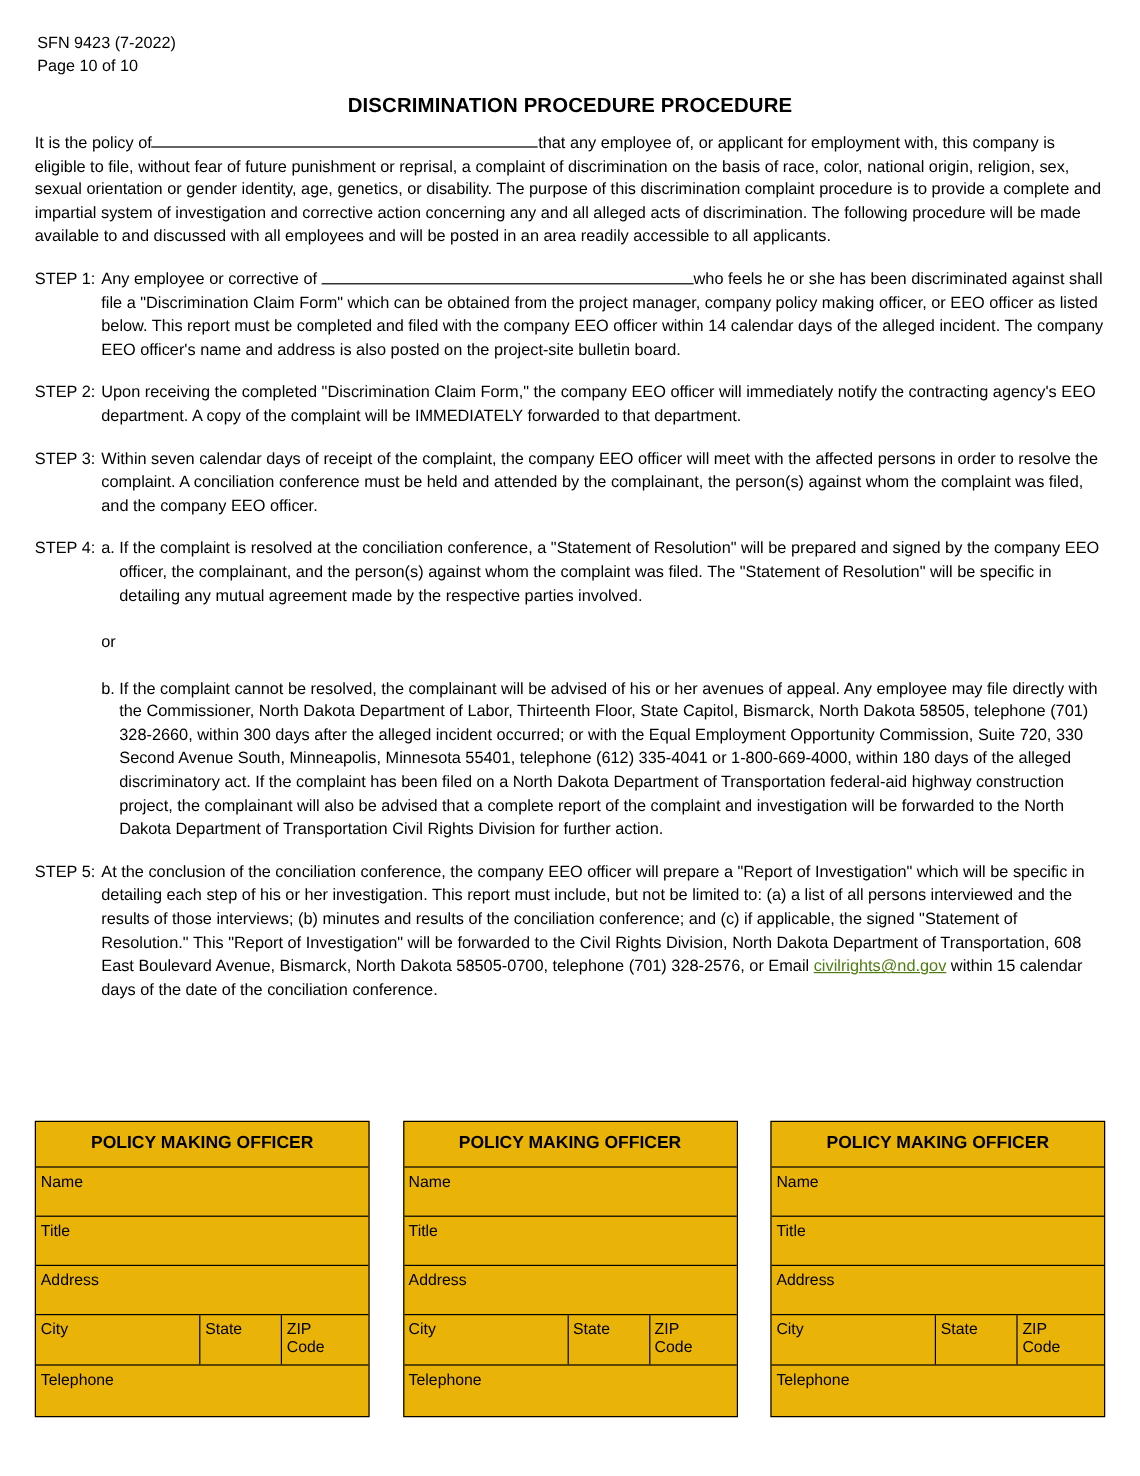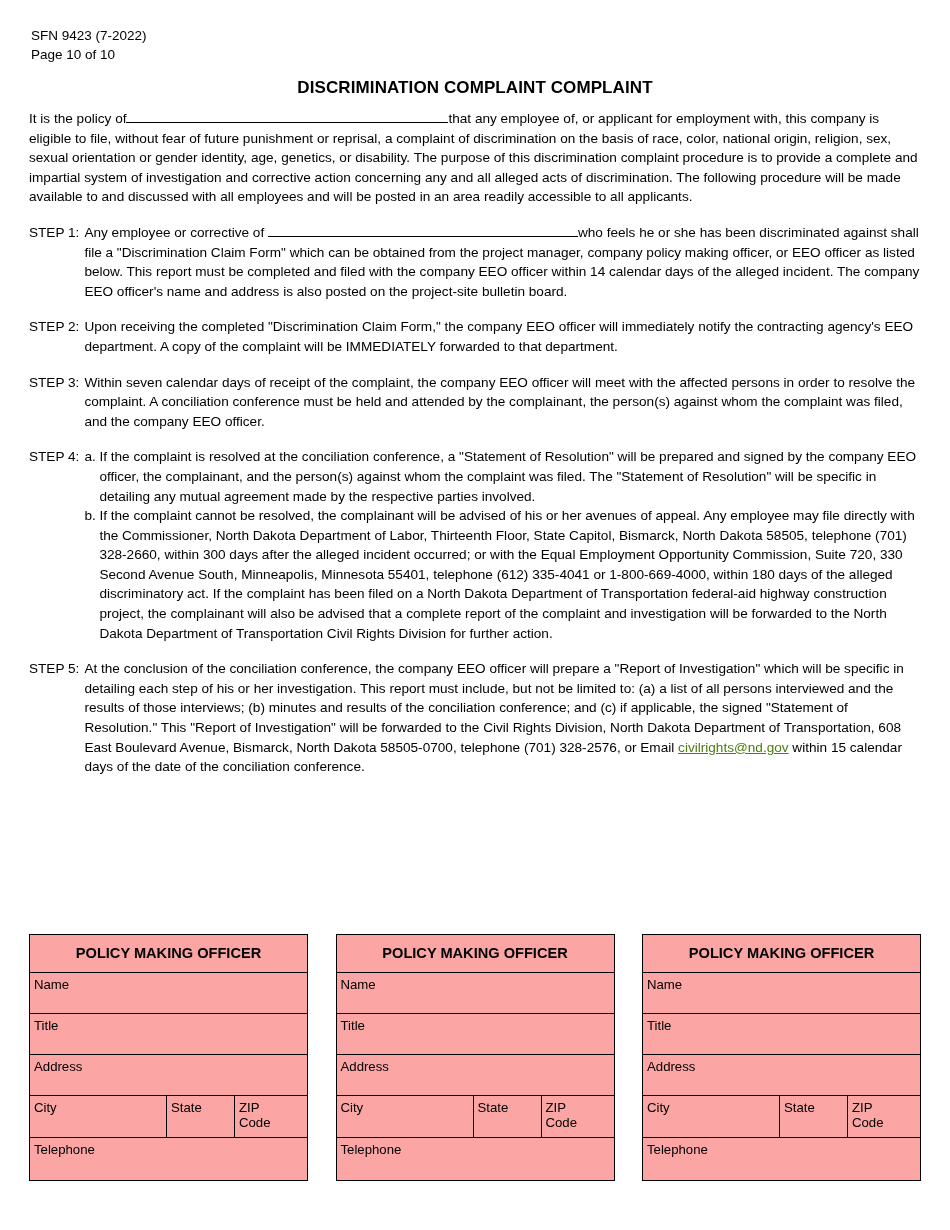--- a/index.html
+++ b/index.html
@@ -102,21 +102,21 @@
     left: 29px;
     top: 934px;
     width: 892px;
     display: flex;
     justify-content: space-between;
   }
   .officer-card {
     width: 279px;
     border: 1.4px solid #000;
     box-sizing: border-box;
-    background: #fca5a5;
+    background: #eab308;
   }
   .oc-title {
     text-align: center;
     font-weight: bold;
     font-size: 14.6px;
     padding: 10px 0 11px 0;
     border-bottom: 1.4px solid #000;
   }
   .oc-field {
     font-size: 13.2px;
@@ -143,21 +143,21 @@
 </head>
 <body>
 
 <div class="page">
 
   <div class="form-header">
     <div>SFN 9423 (7-2022)</div>
     <div>Page 10 of 10</div>
   </div>
 
-  <div class="doc-title">DISCRIMINATION COMPLAINT COMPLAINT</div>
+  <div class="doc-title">DISCRIMINATION PROCEDURE PROCEDURE</div>
 
   <p class="intro"><span>It is the policy of</span><span class="blank-line blank-intro"></span><span>that any employee of, or applicant for employment with, this company is eligible to file, without fear of future punishment or reprisal, a complaint of discrimination on the basis of race, color, national origin, religion, sex, sexual orientation or gender identity, age, genetics, or disability. The purpose of this discrimination complaint procedure is to provide a complete and impartial system of investigation and corrective action concerning any and all alleged acts of discrimination. The following procedure will be made available to and discussed with all employees and will be posted in an area readily accessible to all applicants.</span></p>
 
   <div class="step">
     <div class="step-label">STEP 1:</div>
     <div class="step-body">
       <p><span>Any employee or corrective of</span>
         <span class="blank-line blank-step1"></span><span>who feels he or she has been discriminated against shall file a "Discrimination Claim Form" which can be obtained from the project manager, company policy making officer, or EEO officer as listed below. This report must be completed and filed with the company EEO officer within 14 calendar days of the alleged incident. The company EEO officer's name and address is also posted on the project-site bulletin board.</span></p>
     </div>
   </div>
@@ -176,20 +176,21 @@
     </div>
   </div>
 
   <div class="step">
     <div class="step-label">STEP 4:</div>
     <div class="step-body">
       <div class="sub">
         <div class="sub-marker">a.</div>
         <div class="sub-text">If the complaint is resolved at the conciliation conference, a "Statement of Resolution" will be prepared and signed by the company EEO officer, the complainant, and the person(s) against whom the complaint was filed. The "Statement of Resolution" will be specific in detailing any mutual agreement made by the respective parties involved.</div>
       </div>
+      <div class="or-line">or</div>
       <div class="sub">
         <div class="sub-marker">b.</div>
         <div class="sub-text">If the complaint cannot be resolved, the complainant will be advised of his or her avenues of appeal. Any employee may file directly with the Commissioner, North Dakota Department of Labor, Thirteenth Floor, State Capitol, Bismarck, North Dakota 58505, telephone (701) 328-2660, within 300 days after the alleged incident occurred; or with the Equal Employment Opportunity Commission, Suite 720, 330 Second Avenue South, Minneapolis, Minnesota 55401, telephone (612) 335-4041 or 1-800-669-4000, within 180 days of the alleged discriminatory act. If the complaint has been filed on a North Dakota Department of Transportation federal-aid highway construction project, the complainant will also be advised that a complete report of the complaint and investigation will be forwarded to the North Dakota Department of Transportation Civil Rights Division for further action.</div>
       </div>
     </div>
   </div>
 
   <div class="step">
     <div class="step-label">STEP 5:</div>
     <div class="step-body">

